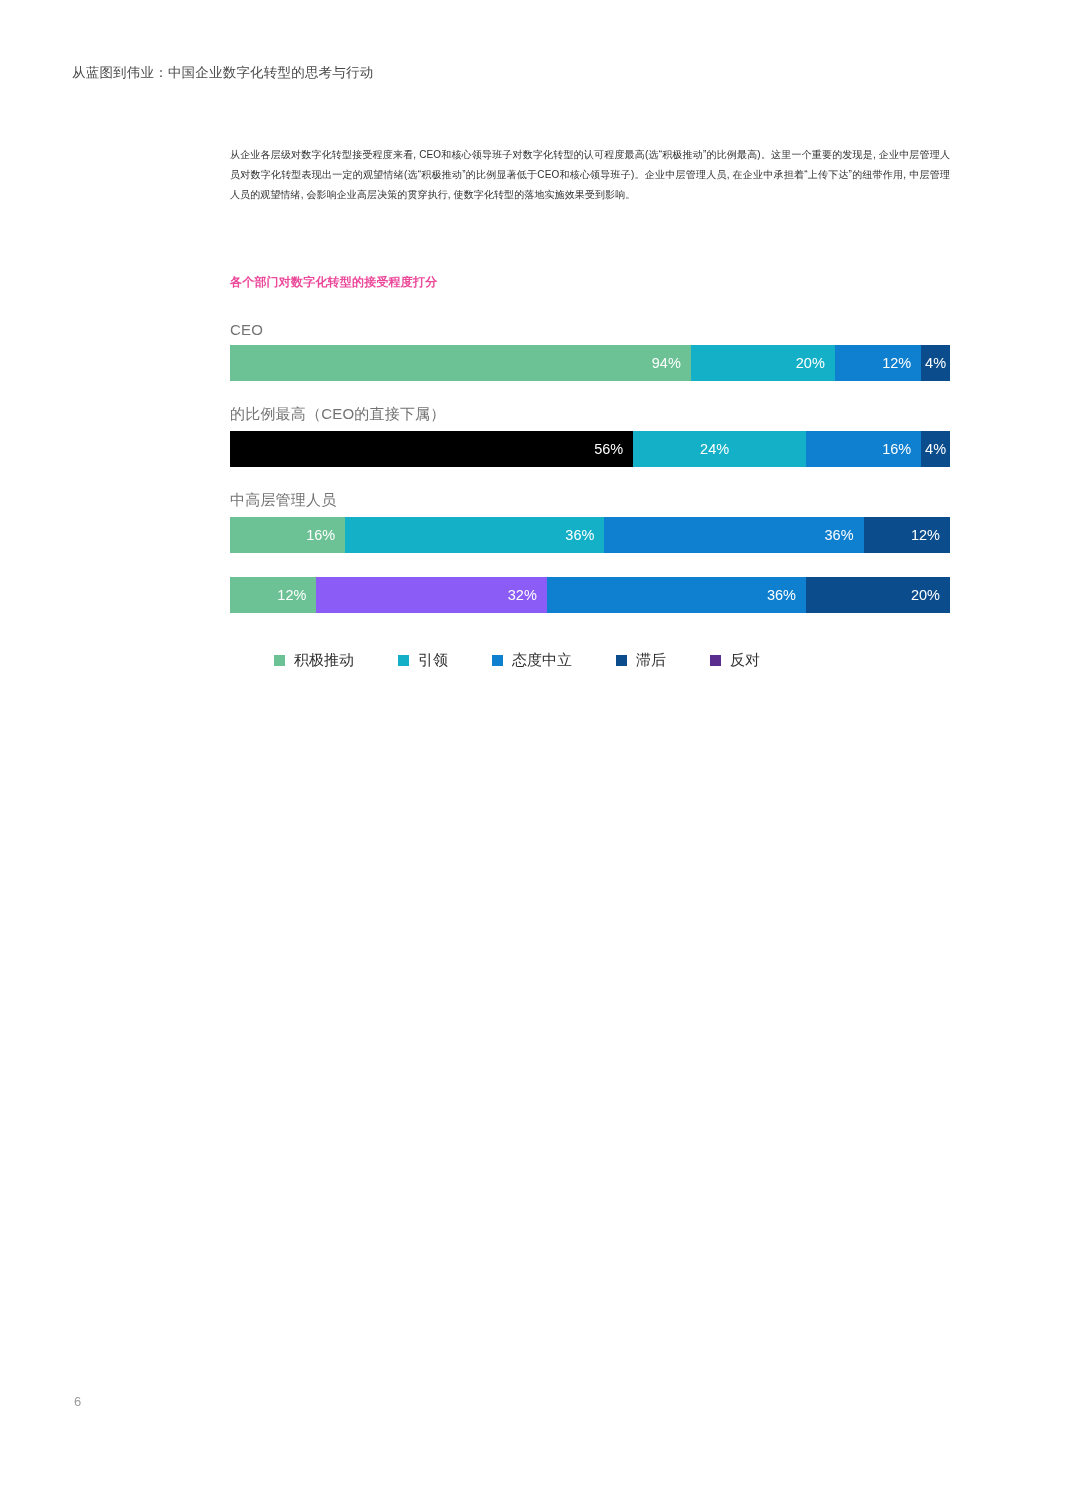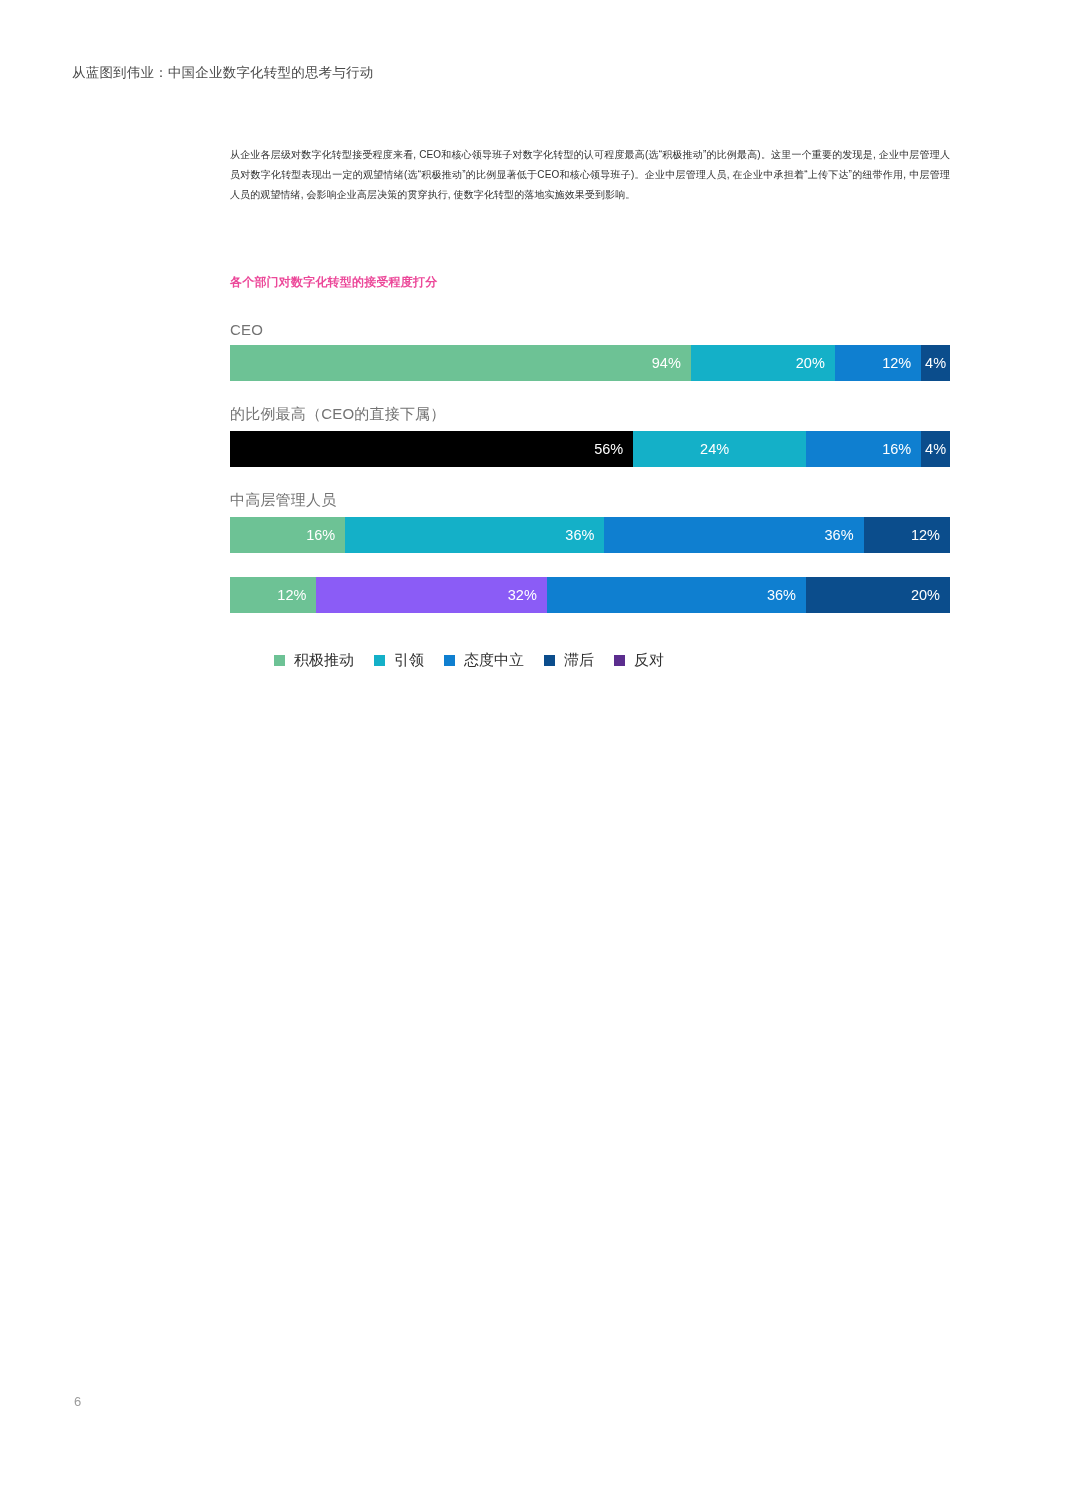--- a/index.html
+++ b/index.html
@@ -88,21 +88,21 @@
     white-space: nowrap;
   }
   .bar-seg.center {
     justify-content: center;
     padding-right: 0;
   }
   .legend {
     display: flex;
     align-items: center;
     margin-top: 38px;
-    gap: 20px;
+    gap: 44px;
     padding-left: 44px;
   }
   .legend-item {
     display: flex;
     align-items: center;
     gap: 9px;
     font-size: 15px;
     color: #2f2f2f;
   }
   .legend-swatch {

